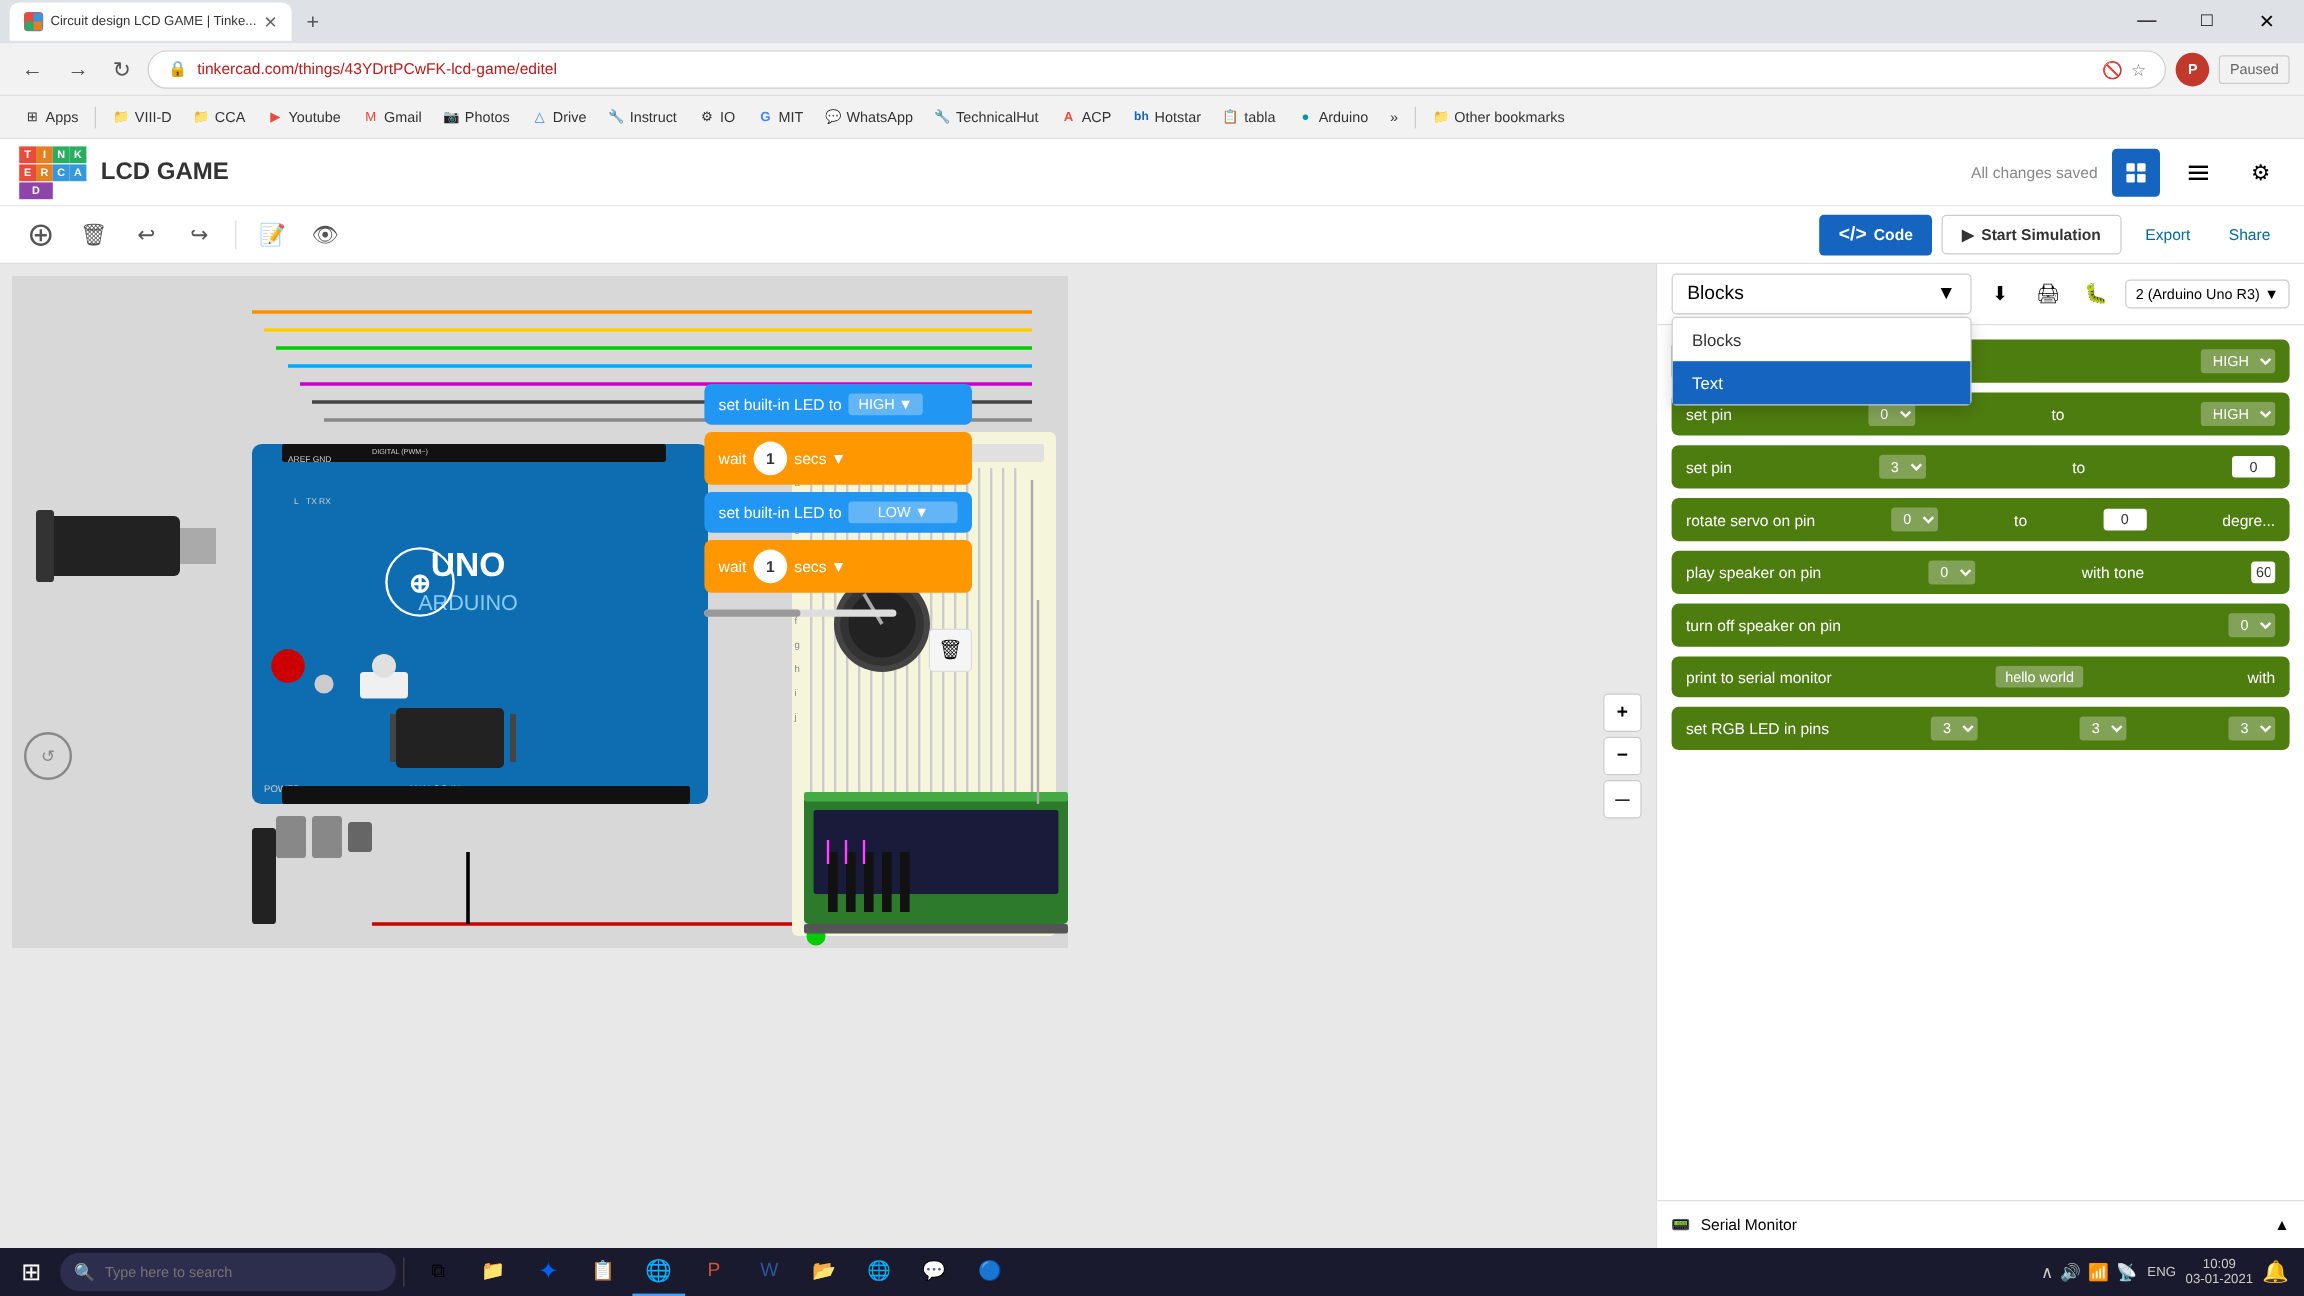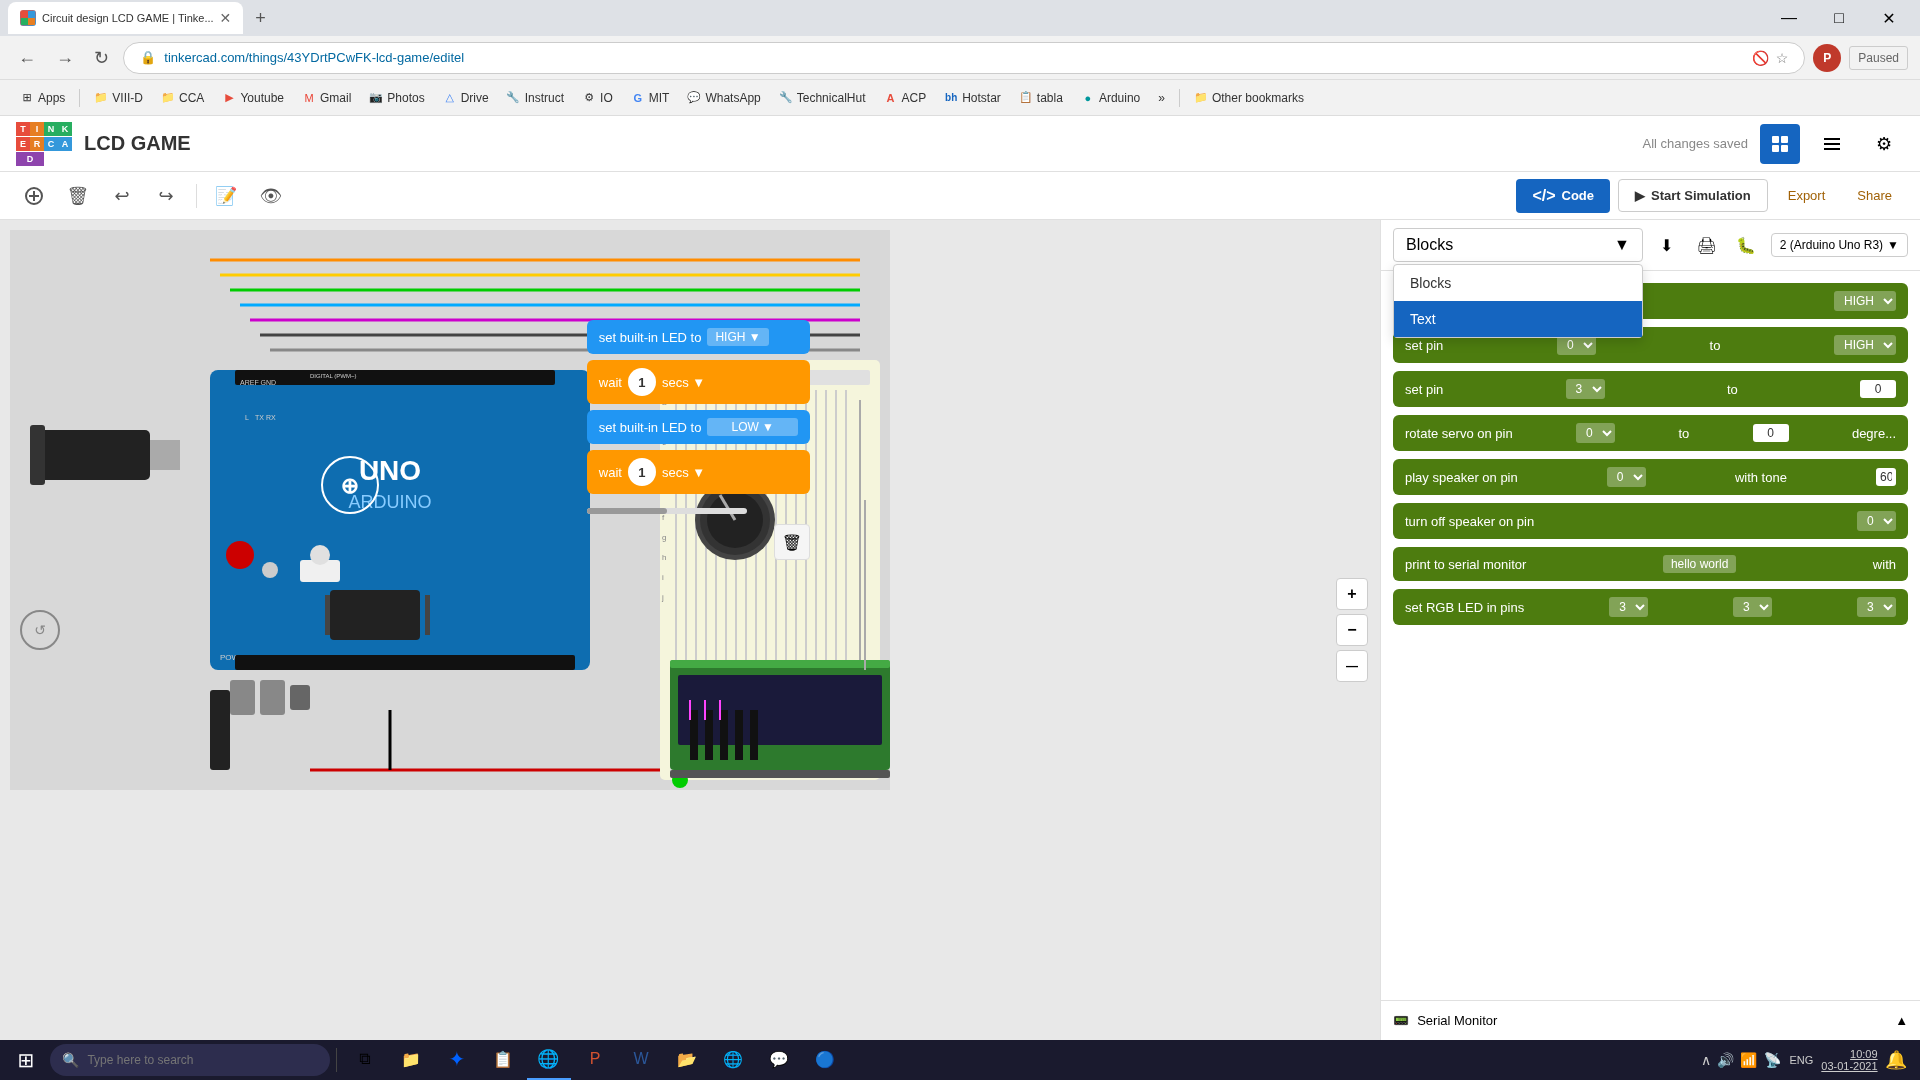--- a/index.html
+++ b/index.html
@@ -162,21 +162,21 @@
       padding: 8px 16px; font-size: 13px; font-weight: 600; cursor: pointer;
       display: flex; align-items: center; gap: 6px;
     }
     .btn-simulate {
       background: #fff; color: #333; border: 1px solid #ccc; border-radius: 4px;
       padding: 8px 16px; font-size: 13px; font-weight: 600; cursor: pointer;
       display: flex; align-items: center; gap: 6px;
     }
     .btn-export, .btn-share {
       background: none; border: none; padding: 8px 12px; font-size: 13px;
-      cursor: pointer; color: #a16207; font-weight: 500;
+      cursor: pointer; color: #0369a1; font-weight: 500;
     }
 
     
     .main-area {
       display: flex;
       flex: 1;
       overflow: hidden;
     }
 
     
@@ -328,21 +328,21 @@
       width: 44px; height: 40px; border: none; background: none;
       cursor: pointer; display: flex; align-items: center; justify-content: center;
       font-size: 20px; border-bottom: 2px solid transparent;
     }
     .taskbar-app.active { border-bottom-color: #4a9eff; }
     .taskbar-right {
       margin-left: auto; display: flex; align-items: center; gap: 8px;
       color: #ccc; font-size: 11px; padding-right: 8px;
     }
     .taskbar-icons { display: flex; gap: 6px; font-size: 14px; color: #ccc; }
-    .time-display { text-align: right; text-decoration: underline; }
+    .time-display { text-align: center; }
 
     
     .blocks-content::-webkit-scrollbar { width: 6px; }
     .blocks-content::-webkit-scrollbar-track { background: #f0f0f0; }
     .blocks-content::-webkit-scrollbar-thumb { background: #bbb; border-radius: 3px; }
   </style>
 </head>
 <body>
 
 <div class="browser-title-bar">
@@ -365,21 +365,21 @@
     <button class="win-btn close">✕</button>
   </div>
 </div>
 
 <div class="browser-nav-bar">
   <button class="nav-btn">←</button>
   <button class="nav-btn">→</button>
   <button class="nav-btn">↻</button>
   <div class="address-bar">
     <span style="font-size:13px; color:#555;">🔒</span>
-    <input type="text" style="font-size: 13px; color: #0369a1; width: 400px;" value="tinkercad.com/things/43YDrtPCwFK-lcd-game/editel">
+    <input type="text" style="font-size: 13px; color: #b91c1c; width: 400px;" value="tinkercad.com/things/43YDrtPCwFK-lcd-game/editel">
     <div class="address-icons">
       <span>🚫</span>
       <span>☆</span>
     </div>
   </div>
   <div class="profile-badge">
     <span>P</span>
   </div>
   <span style="font-size:12px; color:#666; padding: 4px 8px; border: 1px solid #ccc; border-radius: 3px;">Paused</span>
 </div>

